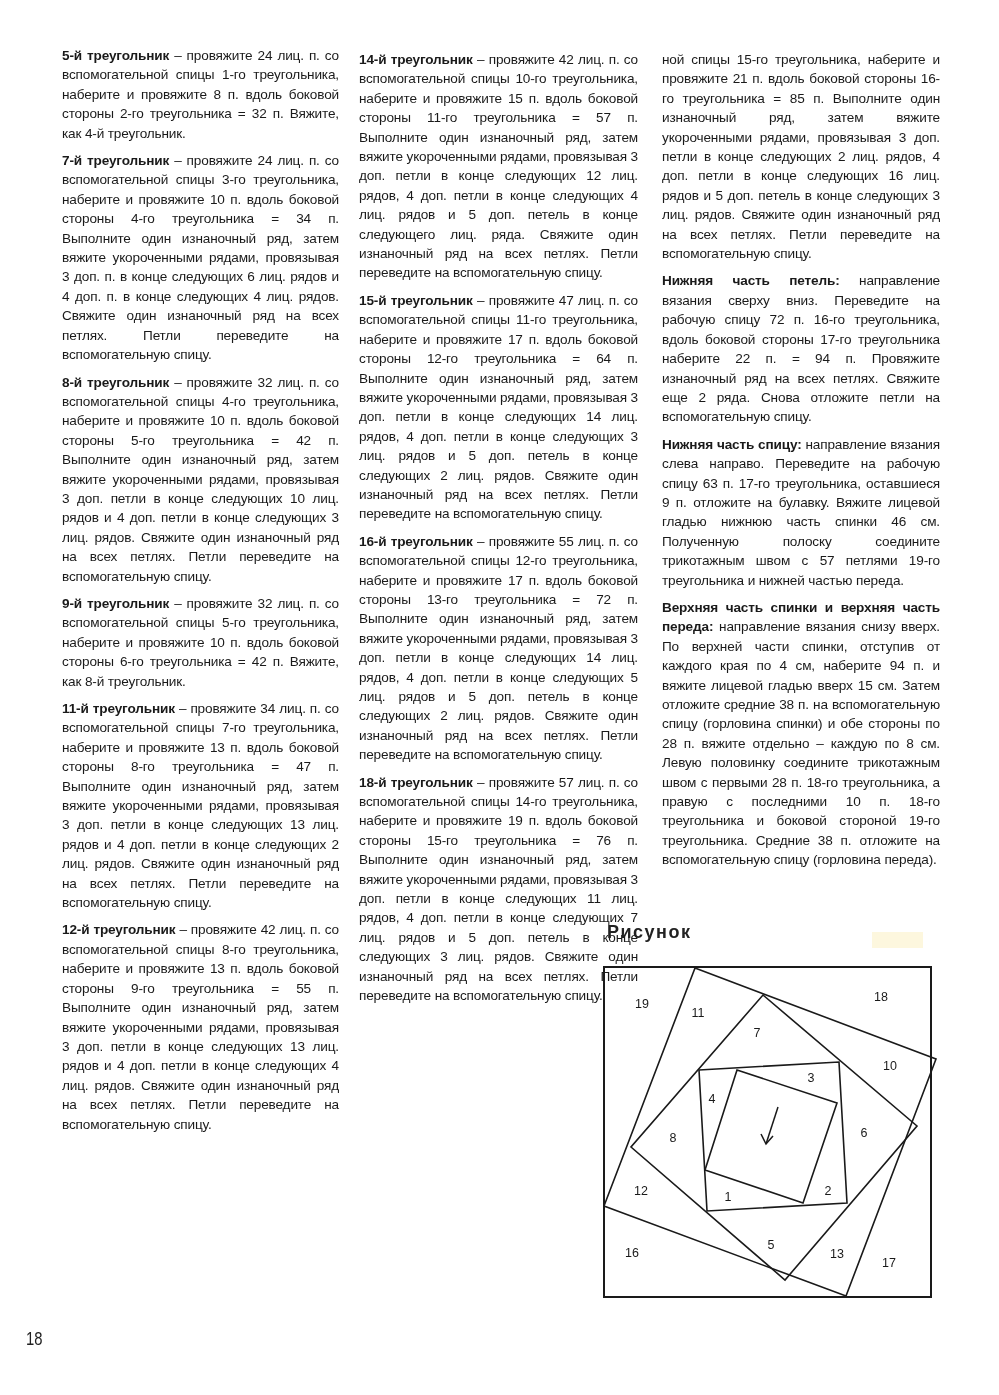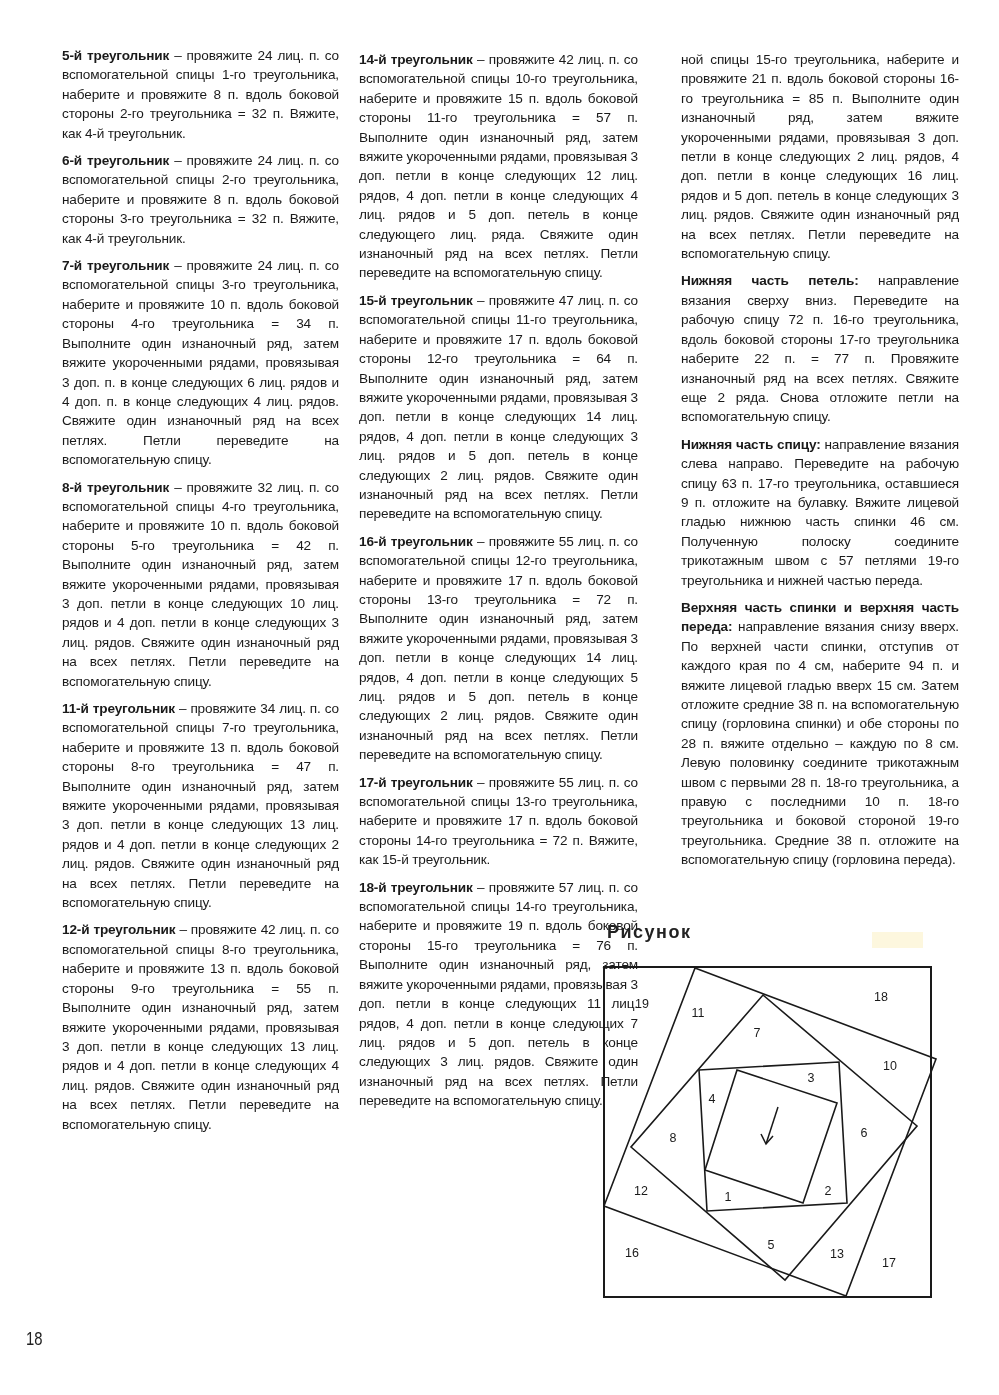--- a/index.html
+++ b/index.html
@@ -2,52 +2,51 @@
 <html><head>
 <meta charset="utf-8">
 <style>
   html, body { margin: 0; padding: 0; background: #ffffff; }
   body { width: 999px; height: 1395px; position: relative; overflow: hidden;
          font-family: "DejaVu Sans Condensed", "Liberation Sans Narrow", "Liberation Sans", sans-serif; color: #1a1a1a; }
   .col { position: absolute; top: 46px; font-size: 13.6px; line-height: 19.4px; text-align: justify;
          font-family: "Liberation Sans", sans-serif; letter-spacing: -0.15px; }
   #col1 { left: 62px; width: 277px; }
   #col2 { left: 359px; width: 279px; top: 50px; }
-  #col3 { left: 662px; width: 278px; top: 50px; margin-left: 19px; }
+  #col3 { left: 662px; width: 278px; top: 50px; }
   .para { margin: 0 0 8px 0; hyphens: auto; }
   .para b { font-weight: bold; }
   #page-number { position: absolute; left: 26px; top: 1328px; font-size: 19px;
                  font-family: "Liberation Sans", sans-serif; transform: scaleX(0.78); transform-origin: left; color:#222; }
   #figure-title { position: absolute; left: 607px; top: 922px; font-size: 18px; font-weight: bold;
                   letter-spacing: 1.5px; font-family: "Liberation Sans", sans-serif; color:#222; }
   #yellow-patch { position: absolute; left: 872px; top: 932px; width: 51px; height: 16px; background: #fdf7de; }
   #diagram { position: absolute; left: 0; top: 0; width: 999px; height: 1395px; pointer-events: none; }
   #diagram text { font-family: "Liberation Sans", sans-serif; font-size: 12.5px; fill: #1a1a1a; }
 </style>
 </head>
 <body>
 
 <div id="col1" class="col">
     <p class="para" lang="ru"><b>5-й треугольник</b><span> – провяжите 24 лиц. п. со вспомогательной спицы 1-го треугольника, наберите и провяжите 8 п. вдоль боковой стороны 2-го треугольника = 32 п. Вяжите, как 4-й треугольник.</span></p>
-    <p class="para" lang="ru"><b>6-й треугольник</b><span> – провяжите 24 лиц. п. со вспомогательной спицы 2-го треугольника, наберите и провяжите 8 п. вдоль боковой стороны 3-го треугольника = 32 п. Вяжите, как 4-й треугольник.</span></p>
     <p class="para" lang="ru"><b>7-й треугольник</b><span> – провяжите 24 лиц. п. со вспомогательной спицы 3-го треугольника, наберите и провяжите 10 п. вдоль боковой стороны 4-го треугольника = 34 п. Выполните один изнаночный ряд, затем вяжите укороченными рядами, провязывая 3 доп. п. в конце следующих 6 лиц. рядов и 4 доп. п. в конце следующих 4 лиц. рядов. Свяжите один изнаночный ряд на всех петлях. Петли переведите на вспомогательную спицу.</span></p>
     <p class="para" lang="ru"><b>8-й треугольник</b><span> – провяжите 32 лиц. п. со вспомогательной спицы 4-го треугольника, наберите и провяжите 10 п. вдоль боковой стороны 5-го треугольника = 42 п. Выполните один изнаночный ряд, затем вяжите укороченными рядами, провязывая 3 доп. петли в конце следующих 10 лиц. рядов и 4 доп. петли в конце следующих 3 лиц. рядов. Свяжите один изнаночный ряд на всех петлях. Петли переведите на вспомогательную спицу.</span></p>
+    <p class="para" lang="ru"><b>9-й треугольник</b><span> – провяжите 32 лиц. п. со вспомогательной спицы 5-го треугольника, наберите и провяжите 10 п. вдоль боковой стороны 6-го треугольника = 42 п. Вяжите, как 8-й треугольник.</span></p>
     <p class="para" lang="ru"><b>11-й треугольник</b><span> – провяжите 34 лиц. п. со вспомогательной спицы 7-го треугольника, наберите и провяжите 13 п. вдоль боковой стороны 8-го треугольника = 47 п. Выполните один изнаночный ряд, затем вяжите укороченными рядами, провязывая 3 доп. петли в конце следующих 13 лиц. рядов и 4 доп. петли в конце следующих 2 лиц. рядов. Свяжите один изнаночный ряд на всех петлях. Петли переведите на вспомогательную спицу.</span></p>
     <p class="para" lang="ru"><b>12-й треугольник</b><span> – провяжите 42 лиц. п. со вспомогательной спицы 8-го треугольника, наберите и провяжите 13 п. вдоль боковой стороны 9-го треугольника = 55 п. Выполните один изнаночный ряд, затем вяжите укороченными рядами, провязывая 3 доп. петли в конце следующих 13 лиц. рядов и 4 доп. петли в конце следующих 4 лиц. рядов. Свяжите один изнаночный ряд на всех петлях. Петли переведите на вспомогательную спицу.</span></p>
   </div>
 <div id="col2" class="col">
     <p class="para" lang="ru"><b>14-й треугольник</b><span> – провяжите 42 лиц. п. со вспомогательной спицы 10-го треугольника, наберите и провяжите 15 п. вдоль боковой стороны 11-го треугольника = 57 п. Выполните один изнаночный ряд, затем вяжите укороченными рядами, провязывая 3 доп. петли в конце следующих 12 лиц. рядов, 4 доп. петли в конце следующих 4 лиц. рядов и 5 доп. петель в конце следующего лиц. ряда. Свяжите один изнаночный ряд на всех петлях. Петли переведите на вспомогательную спицу.</span></p>
     <p class="para" lang="ru"><b>15-й треугольник</b><span> – провяжите 47 лиц. п. со вспомогательной спицы 11-го треугольника, наберите и провяжите 17 п. вдоль боковой стороны 12-го треугольника = 64 п. Выполните один изнаночный ряд, затем вяжите укороченными рядами, провязывая 3 доп. петли в конце следующих 14 лиц. рядов, 4 доп. петли в конце следующих 3 лиц. рядов и 5 доп. петель в конце следующих 2 лиц. рядов. Свяжите один изнаночный ряд на всех петлях. Петли переведите на вспомогательную спицу.</span></p>
     <p class="para" lang="ru"><b>16-й треугольник</b><span> – провяжите 55 лиц. п. со вспомогательной спицы 12-го треугольника, наберите и провяжите 17 п. вдоль боковой стороны 13-го треугольника = 72 п. Выполните один изнаночный ряд, затем вяжите укороченными рядами, провязывая 3 доп. петли в конце следующих 14 лиц. рядов, 4 доп. петли в конце следующих 5 лиц. рядов и 5 доп. петель в конце следующих 2 лиц. рядов. Свяжите один изнаночный ряд на всех петлях. Петли переведите на вспомогательную спицу.</span></p>
-    <p class="para" lang="ru"><b>17-й треугольник</b><span> – провяжите 55 лиц. п. со вспомогательной спицы 13-го треугольника, наберите и провяжите 17 п. вдоль боковой стороны 14-го треугольника = 72 п. Вяжите, как 15-й треугольник.</span></p>
     <p class="para" lang="ru"><b>18-й треугольник</b><span> – провяжите 57 лиц. п. со вспомогательной спицы 14-го треугольника, наберите и провяжите 19 п. вдоль боковой стороны 15-го треугольника = 76 п. Выполните один изнаночный ряд, затем вяжите укороченными рядами, провязывая 3 доп. петли в конце следующих 11 лиц. рядов, 4 доп. петли в конце следующих 7 лиц. рядов и 5 доп. петель в конце следующих 3 лиц. рядов. Свяжите один изнаночный ряд на всех петлях. Петли переведите на вспомогательную спицу.</span></p>
   </div>
 <div id="col3" class="col">
     <p class="para" lang="ru"><span>ной спицы 15-го треугольника, наберите и провяжите 21 п. вдоль боковой стороны 16-го треугольника = 85 п. Выполните один изнаночный ряд, затем вяжите укороченными рядами, провязывая 3 доп. петли в конце следующих 2 лиц. рядов, 4 доп. петли в конце следующих 16 лиц. рядов и 5 доп. петель в конце следующих 3 лиц. рядов. Свяжите один изнаночный ряд на всех петлях. Петли переведите на вспомогательную спицу.</span></p>
-    <p class="para" lang="ru"><b>Нижняя часть петель:</b><span> направление вязания сверху вниз. Переведите на рабочую спицу 72 п. 16-го треугольника, вдоль боковой стороны 17-го треугольника наберите 22 п. = 77 п. Провяжите изнаночный ряд на всех петлях. Свяжите еще 2 ряда. Снова отложите петли на вспомогательную спицу.</span></p>
+    <p class="para" lang="ru"><b>Нижняя часть петель:</b><span> направление вязания сверху вниз. Переведите на рабочую спицу 72 п. 16-го треугольника, вдоль боковой стороны 17-го треугольника наберите 22 п. = 94 п. Провяжите изнаночный ряд на всех петлях. Свяжите еще 2 ряда. Снова отложите петли на вспомогательную спицу.</span></p>
     <p class="para" lang="ru"><b>Нижняя часть спицу:</b><span> направление вязания слева направо. Переведите на рабочую спицу 63 п. 17-го треугольника, оставшиеся 9 п. отложите на булавку. Вяжите лицевой гладью нижнюю часть спинки 46 см. Полученную полоску соедините трикотажным швом с 57 петлями 19-го треугольника и нижней частью переда.</span></p>
     <p class="para" lang="ru"><b>Верхняя часть спинки и верхняя часть переда:</b><span> направление вязания снизу вверх. По верхней части спинки, отступив от каждого края по 4 см, наберите 94 п. и вяжите лицевой гладью вверх 15 см. Затем отложите средние 38 п. на вспомогательную спицу (горловина спинки) и обе стороны по 28 п. вяжите отдельно – каждую по 8 см. Левую половинку соедините трикотажным швом с первыми 28 п. 18-го треугольника, а правую с последними 10 п. 18-го треугольника и боковой стороной 19-го треугольника. Средние 38 п. отложите на вспомогательную спицу (горловина переда).</span></p>
   </div>
 
 <div id="yellow-patch"></div>
 <div id="figure-title">Рисунок</div>
 
 <svg id="diagram" viewBox="0 0 999 1395">
   <g fill="none" stroke="#1a1a1a" stroke-width="1.6" stroke-linejoin="miter">
     <rect x="604" y="967" width="327" height="330" stroke-width="2"></rect>

